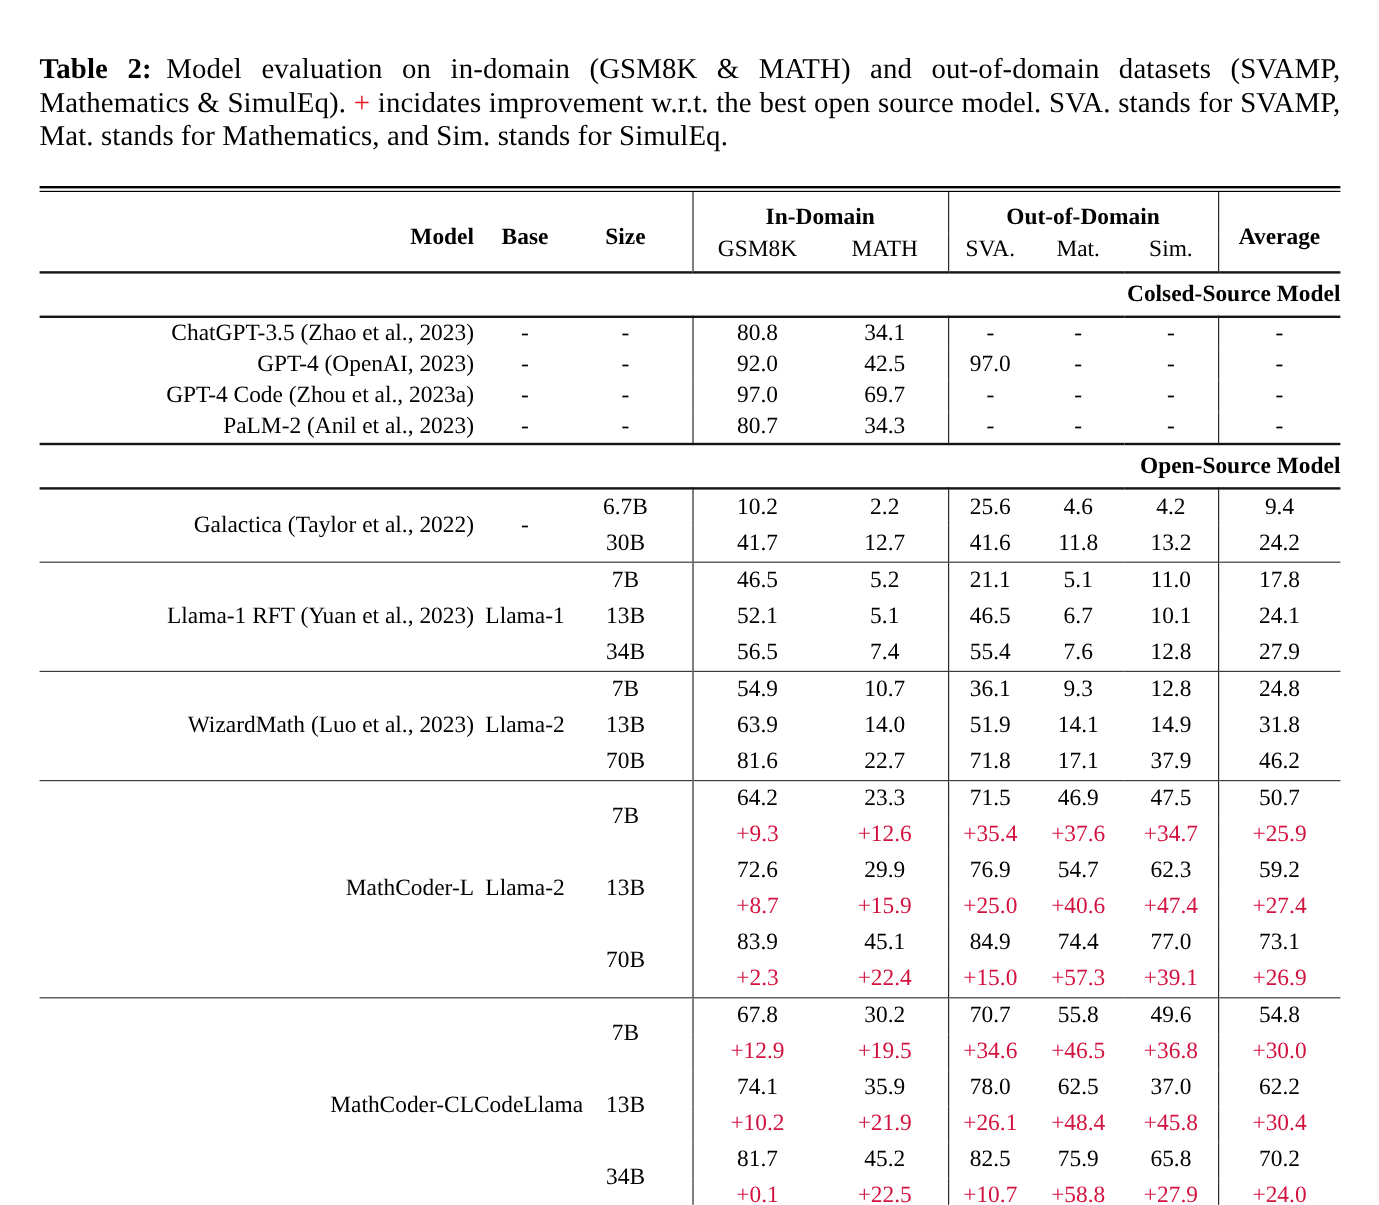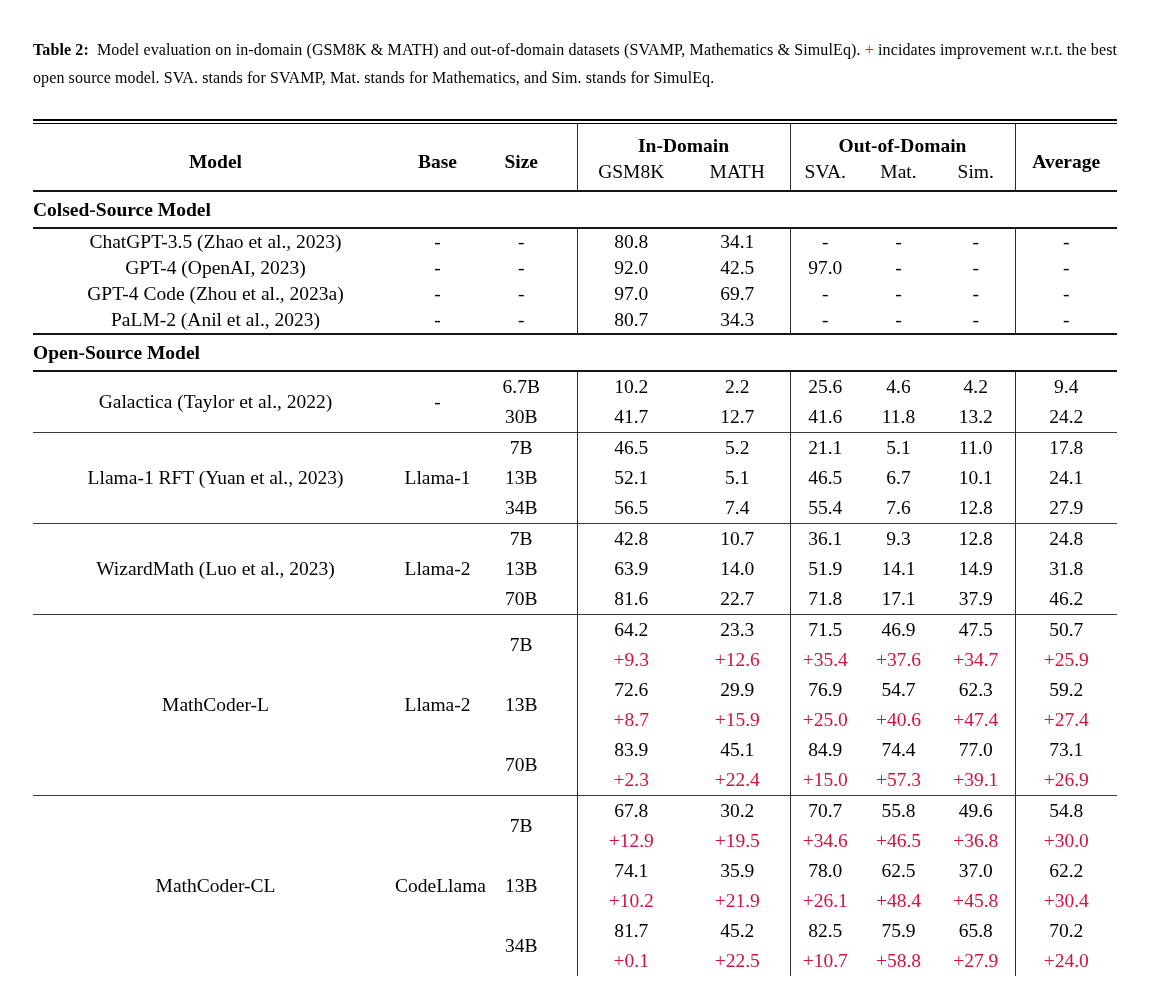--- a/index.html
+++ b/index.html
@@ -12,48 +12,48 @@
   *{box-sizing:border-box;}
   html,body{margin:0;padding:0;background:#ffffff;}
   body{
     width:1149px;height:1004px;
     font-family:"Liberation Serif","DejaVu Serif",serif;
     color:#000;
     overflow:hidden;
   }
   .page{padding:20px 32px 0 33px;}
   .caption{
-    font-size:16px;line-height:28px;text-align:justify;
+    font-size:24px;line-height:28px;text-align:justify;
     letter-spacing:0.1px;
     font-family:Liberation Serif, serif;
   }
   .caption .lbl{font-weight:bold;}
   .caption .plus{color:var(--plusred);}
   .rule-double{
     margin-top:27px;
     border-top:2.5px solid #000;
     border-bottom:1.4px solid #000;
     height:5px;width:1084px;
   }
   table{
     width:1084px;border-collapse:collapse;table-layout:fixed;
     font-size:19.5px;
   }
   th,td{
     padding:0;text-align:center;font-weight:normal;
     vertical-align:middle;white-space:nowrap;
   }
   .b{font-weight:bold;}
-  th.model,td.model{text-align:center;padding-left:3px;}
+  th.model,td.model{text-align:right;padding-left:3px;}
   th.size,td.size{text-align:center;padding-right:14px;}
   .vr{border-right:1.3px solid var(--vbar);}
   thead tr.h1 th{padding-top:9px;line-height:25px;}
   thead tr.h2 th{line-height:27px;padding-bottom:5px;border-bottom:2px solid var(--rule);}
   tr.sect td{
-    font-weight:bold;text-align:left;line-height:35px;
+    font-weight:bold;text-align:right;line-height:35px;
     border-top:2px solid var(--rule);border-bottom:2px solid var(--rule);
   }
   tbody td{line-height:30px;}
   tr.compact td{line-height:26px;}
   tr.grp td{border-top:1.5px solid var(--grp-rule);}
   td.imp{color:var(--red);font-weight:normal;}
 </style>
 </head>
 <body>
 
@@ -189,21 +189,21 @@
           <td class="vr">7.4</td>
           <td>55.4</td>
           <td>7.6</td>
           <td class="vr">12.8</td>
           <td>27.9</td>
         </tr>
         <tr class="grp">
           <td class="model" rowspan="3">WizardMath (Luo et al., 2023)</td>
           <td rowspan="3">Llama-2</td>
           <td class="size vr">7B</td>
-          <td>42.8</td>
+          <td>54.9</td>
           <td class="vr">10.7</td>
           <td>36.1</td>
           <td>9.3</td>
           <td class="vr">12.8</td>
           <td>24.8</td>
         </tr>
         <tr>
           <td class="size vr">13B</td>
           <td>63.9</td>
           <td class="vr">14.0</td>

